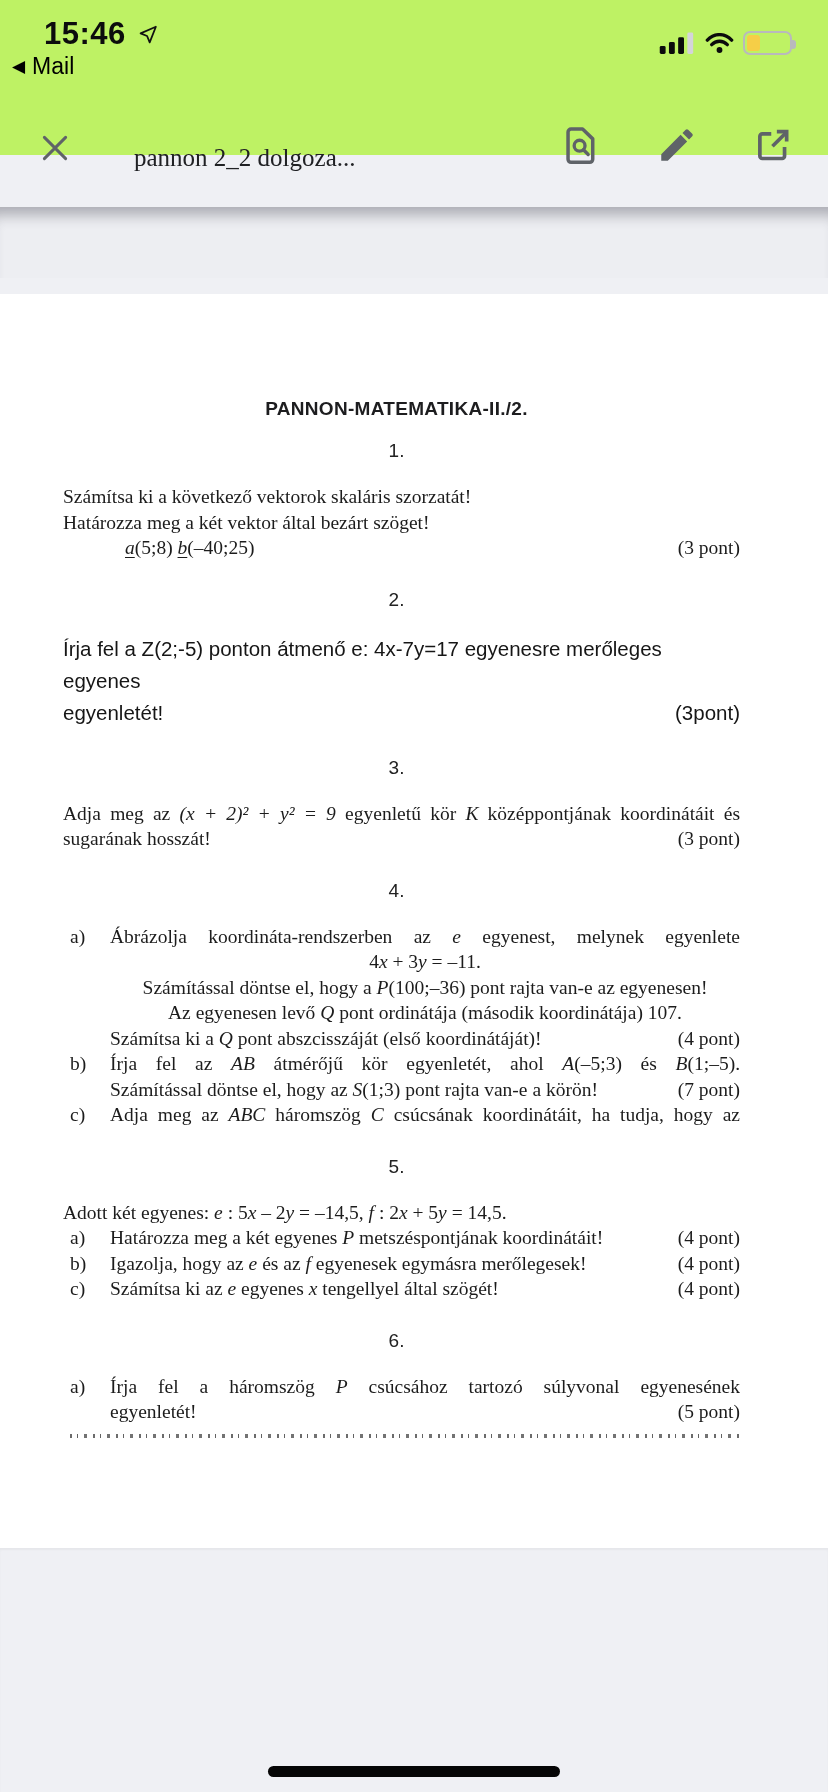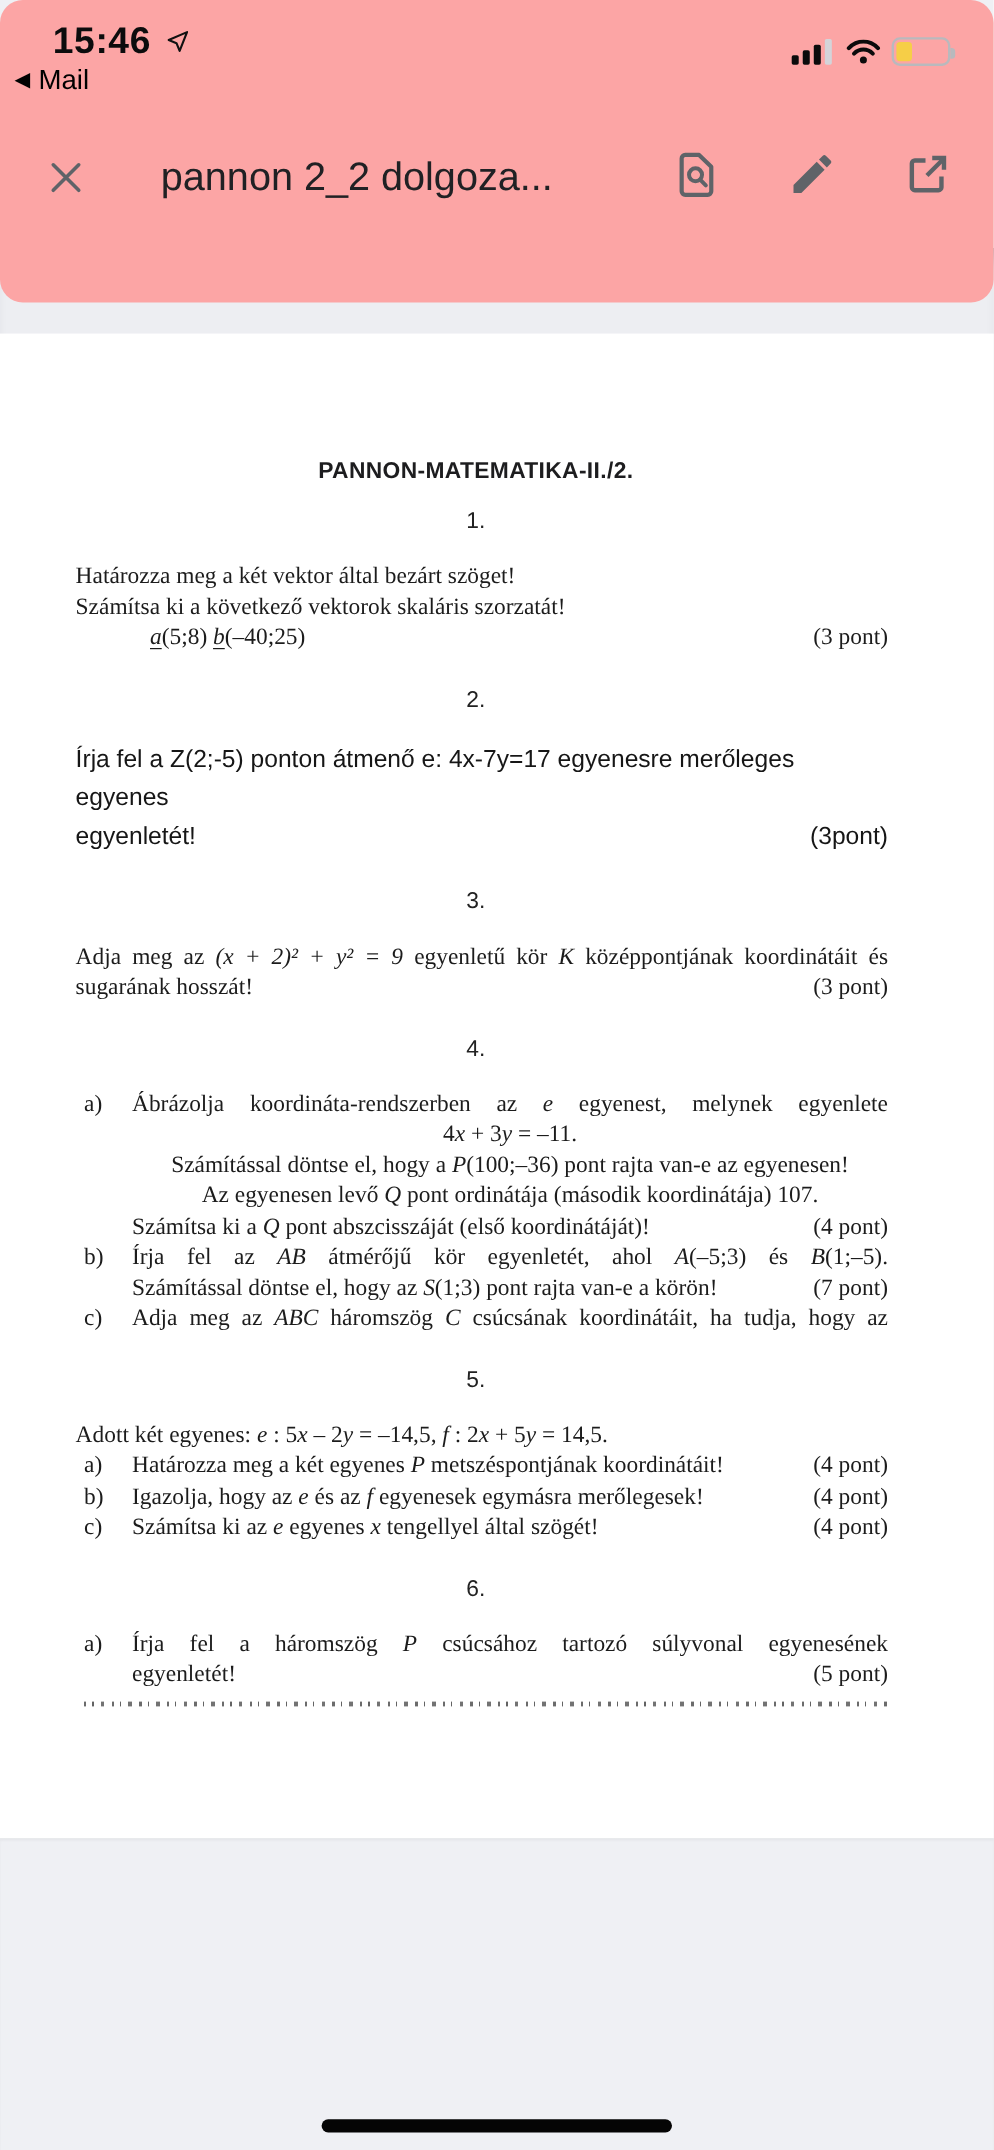--- a/index.html
+++ b/index.html
@@ -3,53 +3,53 @@
 <meta charset="utf-8">
 <style>
   html,body{margin:0;padding:0;}
   body{
     width:828px;height:1792px;overflow:hidden;position:relative;
     background:#eff0f4;font-family:"Liberation Sans",sans-serif;
     -webkit-font-smoothing:antialiased;
   }
   
   .chrome{
-    position:absolute;top:0;left:0;width:828px;height:252px;background:#fca5a5;z-index:3;border-radius:19px;
+    position:absolute;top:0;left:0;width:828px;height:155px;background:#bef264;z-index:3;
   }
   .time{
     position:absolute;left:44px;top:16px;font-size:31px;font-weight:700;color:#0c0c0d;
     letter-spacing:.5px;
   }
   .loc-arrow{position:absolute;left:136px;top:23px;}
   .status-icons{position:absolute;right:36px;top:30px;display:flex;align-items:center;gap:9px;height:26px;}
   .battery{position:relative;width:49px;height:24px;border:2px solid #b9b9bd;border-radius:7px;box-sizing:border-box;}
   .battery .fill{position:absolute;left:2px;top:2px;width:13px;height:16px;border-radius:3px;}
   .battery .nub{position:absolute;right:-6px;top:7px;width:4px;height:9px;border-radius:0 3px 3px 0;background:#b9b9bd;}
   .back-mail{
     position:absolute;left:12px;top:53px;font-size:23px;color:#000;display:flex;align-items:center;gap:7px;
   }
   .back-mail .tri{font-size:17px;line-height:1;}
   .tb-close{position:absolute;left:38px;top:131px;width:36px;height:36px;}
   .tb-title{
-    position:absolute;left:134px;top:128px;font-size:33px;color:#202124;
-    max-width:400px;white-space:nowrap;overflow:hidden;
+    position:absolute;left:134px;top:144px;font-size:25px;color:#202124;
+    max-width:400px;white-space:nowrap;overflow:hidden;font-family:Liberation Serif, serif;
   }
   .tb-btn{position:absolute;top:124px;width:44px;height:44px;}
   .tb-find{left:560px;}
   .tb-edit{left:656px;}
   .tb-open{left:752px;}
   
   .viewer{position:absolute;top:207px;left:0;width:828px;height:1585px;background:#eff0f4;}
   .gap-band{
     height:71px;background:#edeef2;
     box-shadow:inset 0 18px 14px -10px rgba(40,40,55,.33);
   }
   .page{
     background:#ffffff;width:828px;box-sizing:border-box;
-    padding:104px 88px 0 63px;height:1254px;overflow:hidden;color:#1b1b1b;
+    padding:104px 88px 0 63px;height:1254px;overflow:hidden;color:#1b1b1b;margin-top:16px;
   }
   .doc-title{
     text-align:center;font-size:19px;font-weight:600;color:#1d1d1f;letter-spacing:.3px;
     margin:0 0 20px -10px;
   }
   .prob-num{text-align:center;font-size:19px;color:#222;margin:0 0 22px -10px;}
   .problem{margin-bottom:28px;}
   .problem .row{
     display:flex;align-items:baseline;font-family:"Liberation Serif",serif;
     font-size:19.5px;line-height:25.5px;color:#1c1c1c;
@@ -141,24 +141,24 @@
 </div>
 
 <div class="viewer">
   <div class="gap-band"></div>
   <div class="page">
     <div class="doc-title">PANNON-MATEMATIKA-II./2.</div>
     <div id="problems">
         <section class="problem">
           <div class="prob-num">1.</div>
           <div class="row plain">
+            <span class="txt"><span>Számítsa ki a következő vektorok skaláris szorzatát!</span></span>
+          </div>
+          <div class="row plain">
             <span class="txt"><span>Határozza meg a két vektor által bezárt szöget!</span></span>
-          </div>
-          <div class="row plain">
-            <span class="txt"><span>Számítsa ki a következő vektorok skaláris szorzatát!</span></span>
           </div>
           <div class="row math">
             <span class="txt"><span class="it un">a</span><span>(5;8)  </span><span class="it un">b</span><span>(–40;25)</span></span>
             <span class="points">(3 pont)</span>
           </div>
         </section>
         <section class="problem sans">
           <div class="prob-num">2.</div>
           <div class="row plain">
             <span class="txt"><span>Írja fel a Z(2;-5) ponton átmenő e: 4x-7y=17 egyenesre merőleges egyenes</span></span>

